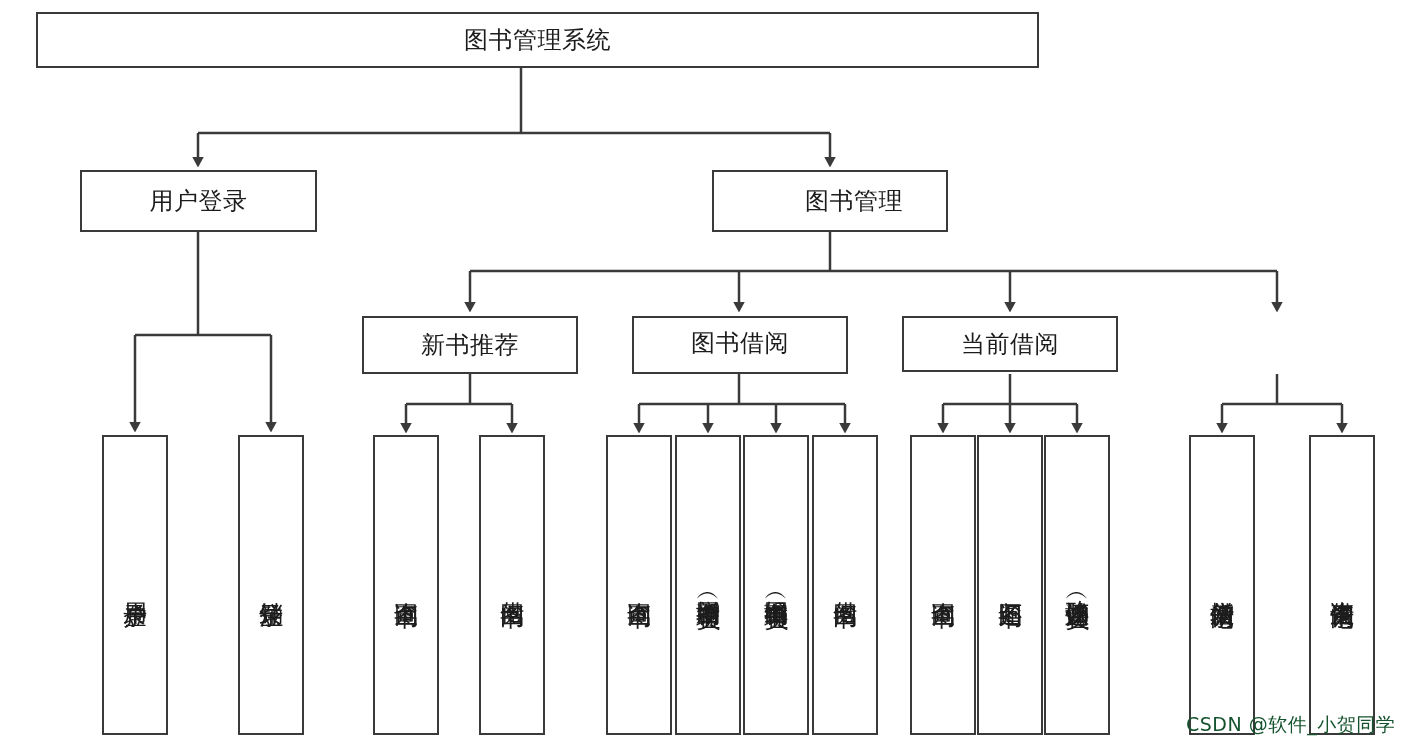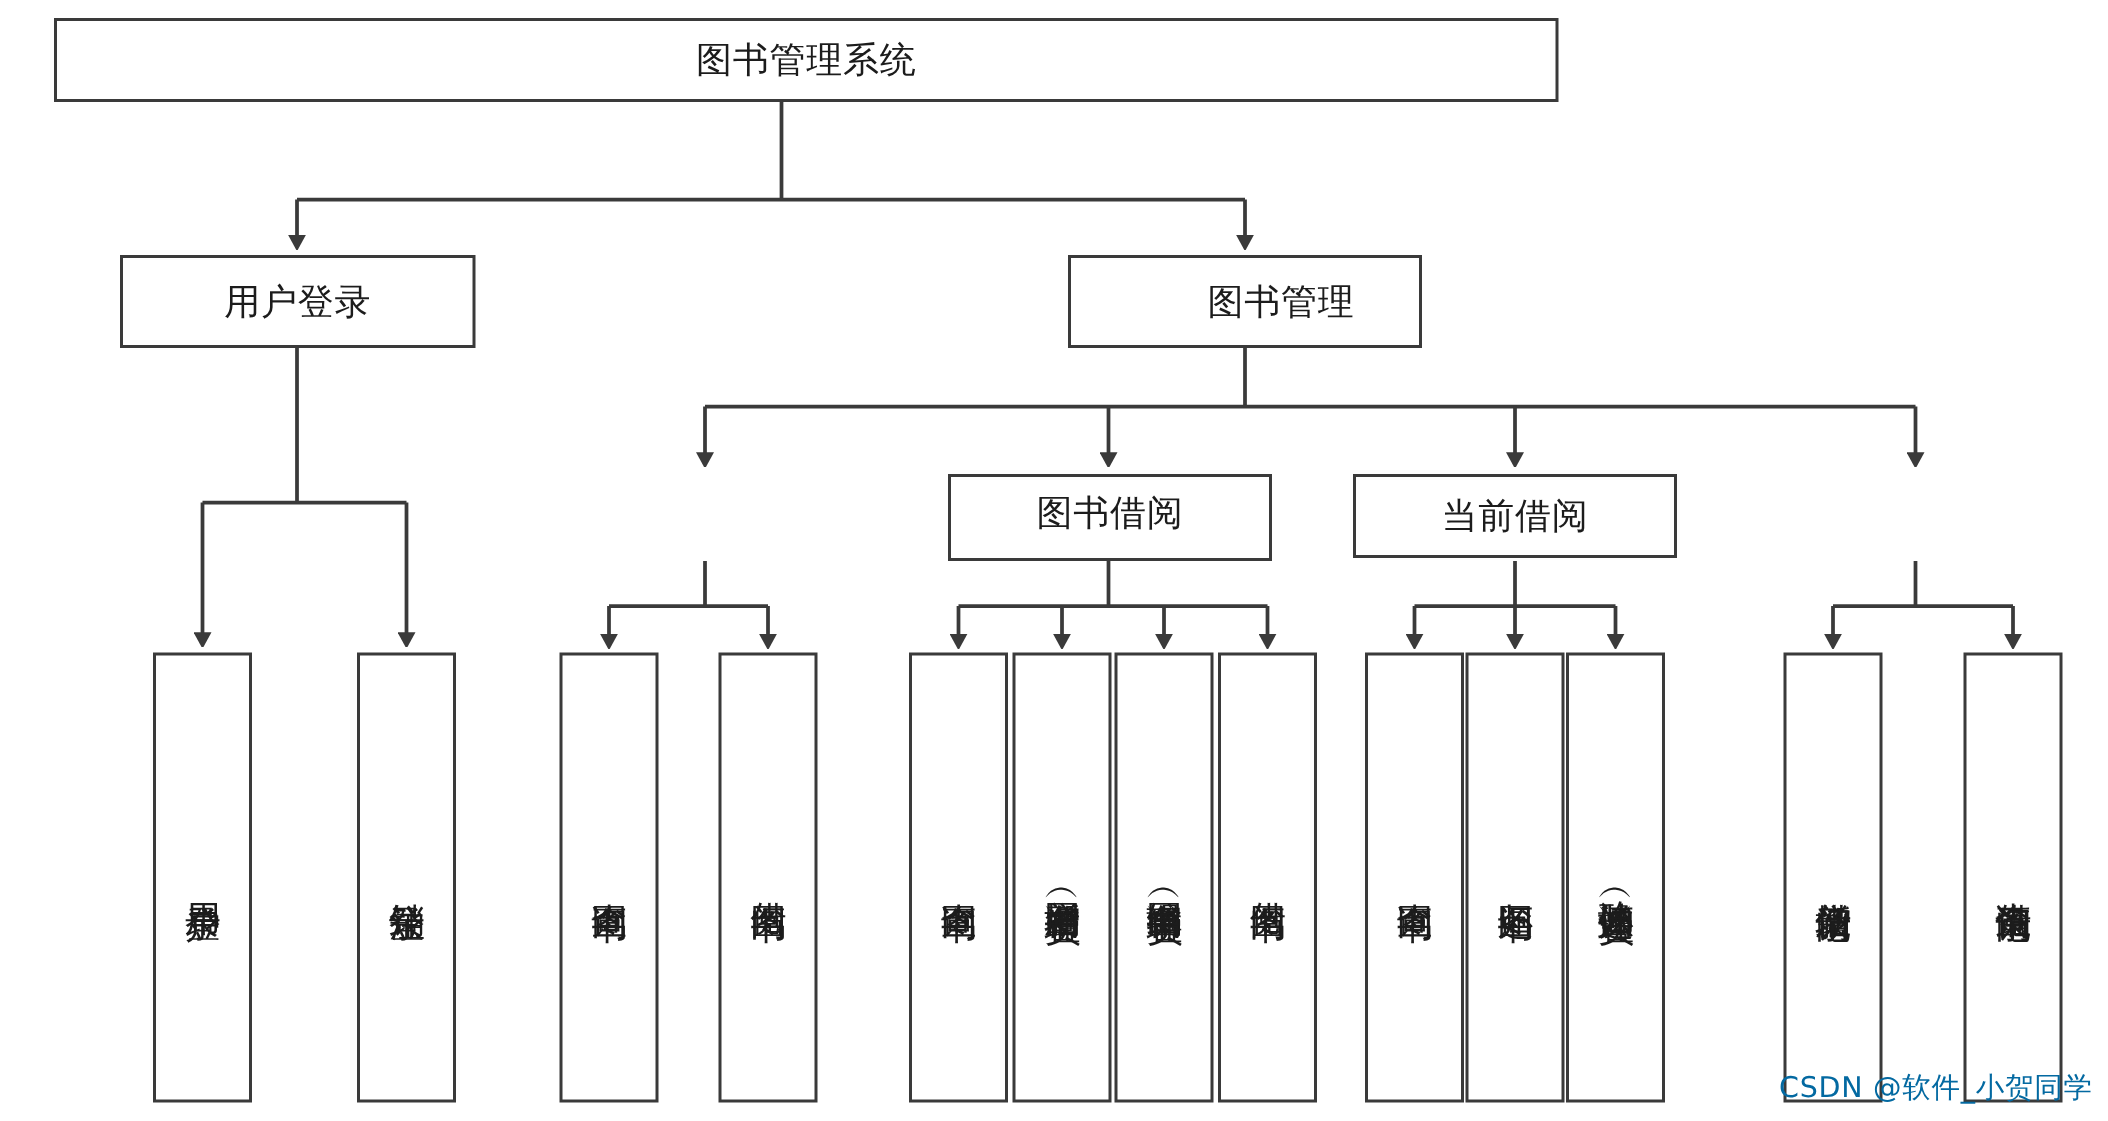--- a/index.html
+++ b/index.html
@@ -51,21 +51,21 @@
     top: 0;
     width: 1405px;
     height: 747px;
     pointer-events: none;
   }
   #watermark {
     position: absolute;
     left: 1186px;
     top: 712px;
     font-size: 19px;
-    color: #0369a1;
+    color: #14532d;
     white-space: nowrap;
     letter-spacing: 0.5px;
   }
 </style>
 </head>
 <body>
 
 <div id="canvas">
 
   <svg id="edges" viewBox="0 0 1405 747">
@@ -125,20 +125,23 @@
     <span>图书管理系统</span>
   </div>
 
   <div class="node horiz" style="left:80px; top:170px; width:237px; height:62px;">
     <span>用户登录</span>
   </div>
   <div class="node horiz" style="left:712px; top:170px; width:236px; height:62px;padding-left:48px;">
     <span>图书管理</span>
   </div>
 
+  <div class="node horiz" style="left:362px; top:316px; width:216px; height:58px;">
+    <span>新书推荐</span>
+  </div>
   <div class="node horiz" style="left:632px; top:316px; width:216px; height:58px;font-family:Liberation Mono, monospace;">
     <span>图书借阅</span>
   </div>
   <div class="node horiz" style="left:902px; top:316px; width:216px; height:56px;">
     <span>当前借阅</span>
   </div>
 
   <div class="node vert" style="left:102px; top:435px; width:66px; height:300px;">
     <span class="vtext">用户登录</span>
   </div>

